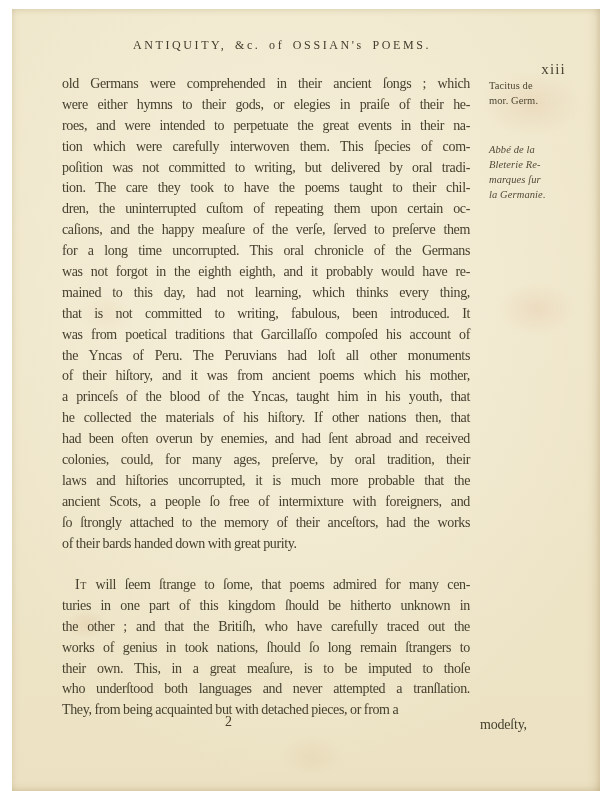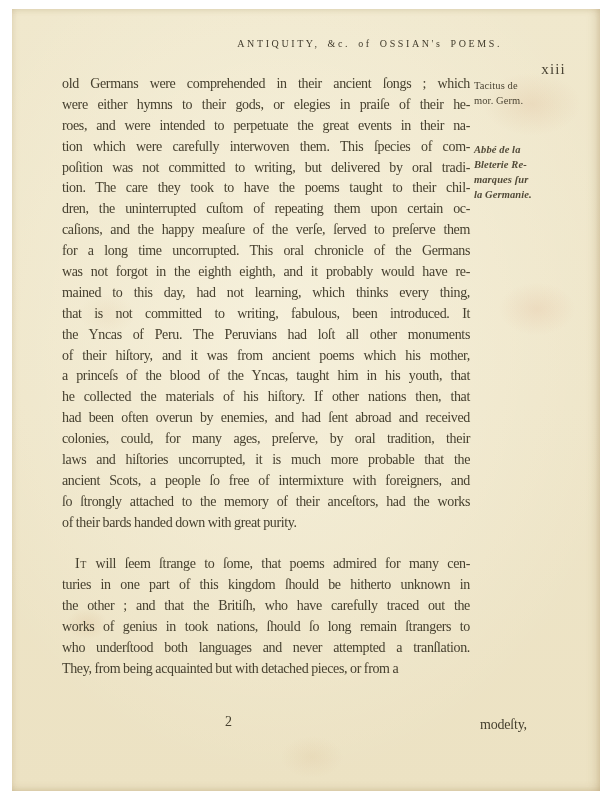--- a/index.html
+++ b/index.html
@@ -20,43 +20,43 @@
       linear-gradient(#f0e8cd,#ece2c3);
     box-shadow:
       inset -7px 0 12px -6px rgba(150,120,70,0.40),
       inset 0 -6px 10px -6px rgba(150,120,70,0.25),
       inset 4px 0 8px -5px rgba(150,120,70,0.22),
       inset 0 4px 8px -5px rgba(150,120,70,0.18);
   }
   .content{position:absolute;left:50px;top:29px;width:523px;color:#453f30;}
   .running-head{position:relative;height:22px;}
   .head-title{
-    width:440px;text-align:right;font-size:10px;letter-spacing:2.6px;
+    width:440px;text-align:center;font-size:12px;letter-spacing:2.6px;
     word-spacing:3px;color:#423c2d;white-space:nowrap;
   }
   .folio{
     position:absolute;right:19px;top:1px;font-size:15px;letter-spacing:1.2px;color:#4a4434;margin-top:22px;
   }
   .body-wrap{position:absolute;left:0;top:36px;width:523px;}
   .text-col{width:408px;}
   .tl{
     font-size:14px;line-height:20.9px;height:20.9px;white-space:nowrap;
     text-align:justify;text-align-last:justify;
     letter-spacing:-0.35px;word-spacing:-0.3px;color:#46402f;
   }
   .tl.last{text-align-last:left;}
   .para2{margin-top:20.5px;}
   .indent{text-indent:13px;}
   .sc{font-variant:small-caps;letter-spacing:0.6px;}
   .note{
     position:absolute;left:412px;width:110px;font-size:10.5px;line-height:15px;
     color:#4d4635;letter-spacing:0.1px;
   }
-  .note .nline{white-space:nowrap;}
-  .note.italic{font-style:italic;color:#514a38;font-weight:bold;}
+  .note .nline{white-space:nowrap;margin-left:15px;}
+  .note.italic{font-style:italic;color:#514a38;}
   .footer-row{position:absolute;left:0;top:640px;width:523px;height:22px;font-size:14px;color:#46402f;}
   .sig{position:absolute;left:163px;top:0;}
   .catchword{position:absolute;left:418px;top:3px;letter-spacing:-0.2px;}
 </style>
 </head>
 <body>
 
 <div class="page">
   <div class="content">
 
@@ -73,36 +73,38 @@
         <div class="tl">roes, and were intended to perpetuate the great events in their na-</div>
         <div class="tl">tion which were carefully interwoven them. This ſpecies of com-</div>
         <div class="tl">poſition was not committed to writing, but delivered by oral tradi-</div>
         <div class="tl">tion. The care they took to have the poems taught to their chil-</div>
         <div class="tl">dren, the uninterrupted cuſtom of repeating them upon certain oc-</div>
         <div class="tl">caſions, and the happy meaſure of the verſe, ſerved to preſerve them</div>
         <div class="tl">for a long time uncorrupted. This oral chronicle of the Germans</div>
         <div class="tl">was not forgot in the eighth eighth, and it probably would have re-</div>
         <div class="tl">mained to this day, had not learning, which thinks every thing,</div>
         <div class="tl">that is not committed to writing, fabulous, been introduced. It</div>
+        <div class="tl">was from poetical traditions that Garcillaſſo compoſed his account of</div>
         <div class="tl">the Yncas of Peru. The Peruvians had loſt all other monuments</div>
         <div class="tl">of their hiſtory, and it was from ancient poems which his mother,</div>
         <div class="tl">a princeſs of the blood of the Yncas, taught him in his youth, that</div>
         <div class="tl">he collected the materials of his hiſtory. If other nations then, that</div>
         <div class="tl">had been often overun by enemies, and had ſent abroad and received</div>
         <div class="tl">colonies, could, for many ages, preſerve, by oral tradition, their</div>
         <div class="tl">laws and hiſtories uncorrupted, it is much more probable that the</div>
         <div class="tl">ancient Scots, a people ſo free of intermixture with foreigners, and</div>
         <div class="tl">ſo ſtrongly attached to the memory of their anceſtors, had the works</div>
         <div class="tl last">of their bards handed down with great purity.</div>
 
         <div class="para2">
           <div class="tl indent"><span class="sc">It</span><span> will ſeem ſtrange to ſome, that poems admired for many cen-</span></div>
           <div class="tl">turies in one part of this kingdom ſhould be hitherto unknown in</div>
           <div class="tl">the other ; and that the Britiſh, who have carefully traced out the</div>
           <div class="tl">works of genius in took nations, ſhould ſo long remain ſtrangers to</div>
+          <div class="tl">their own. This, in a great meaſure, is to be imputed to thoſe</div>
           <div class="tl">who underſtood both languages and never attempted a tranſlation.</div>
           <div class="tl last">They, from being acquainted but with detached pieces, or from a</div>
         </div>
       </div>
 
       <div class="note" style="top:4px;">
         <div class="nline">Tacitus de</div>
         <div class="nline">mor. Germ.</div>
       </div>
 

